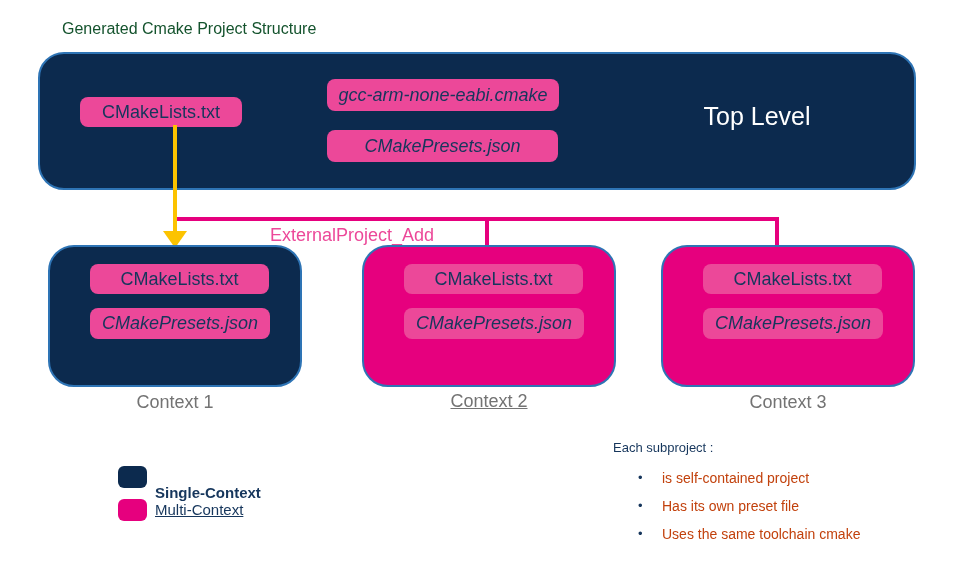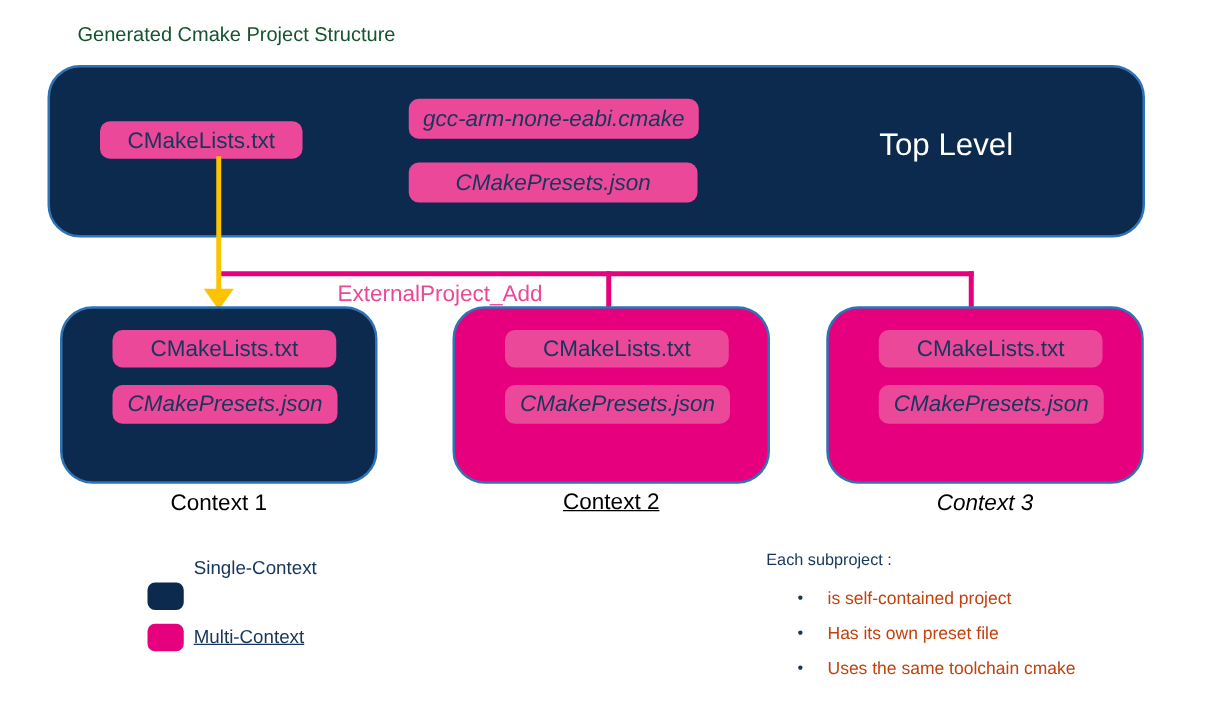--- a/index.html
+++ b/index.html
@@ -85,32 +85,32 @@
   #context2-box { left: 362px; }
   #context3-box { left: 661px; }
 
   .context-pill-1 { left: 40px; top: 17px; width: 179px; height: 30px; }
   .context-pill-2 { left: 40px; top: 61px; width: 180px; height: 31px; }
 
   .context-label {
     top: 392px; width: 254px;
     text-align: center;
     font-size: 18px;
-    color: #000000;
+    color: #737373;
   }
   #context1-label { left: 48px; }
   #context2-label { left: 362px; top: 391px; text-decoration: underline; }
-  #context3-label { left: 661px; font-style: italic; }
+  #context3-label { left: 661px; }
 
   
   .legend-swatch { left: 118px; width: 29px; height: 22px; border-radius: 6px; }
   #legend-single-swatch { top: 466px; }
   #legend-multi-swatch { top: 499px; }
   .legend-label { left: 155px; font-size: 15px; color: #16365c; white-space: nowrap; }
-  #legend-single-label { top: 446px; }
+  #legend-single-label { top: 484px; font-weight: bold; }
   #legend-multi-label { top: 501px; text-decoration: underline; }
 
   
   .notes-heading { left: 613px; top: 440px; font-size: 13px; color: #16365c; white-space: nowrap; }
   .note-bullet { left: 638px; font-size: 13px; color: #16365c; }
   .note-text { left: 662px; font-size: 14px; color: #c2410c; white-space: nowrap; }
   .note-row-1 { top: 470px; }
   .note-row-2 { top: 498px; }
   .note-row-3 { top: 526px; }
 </style>

